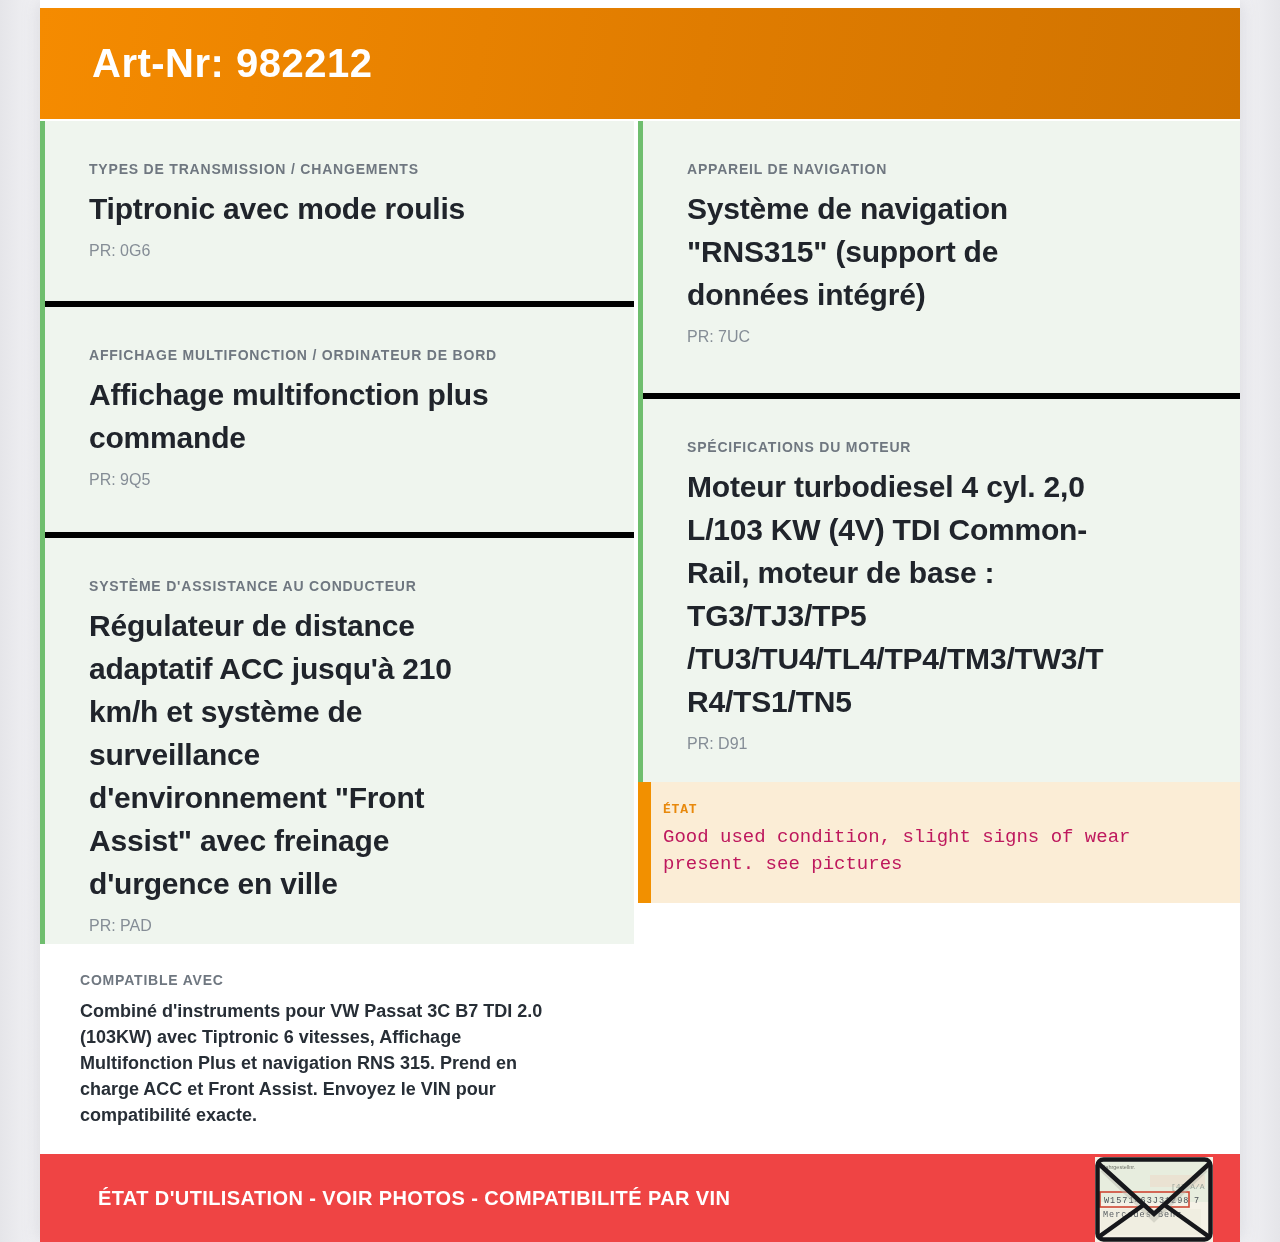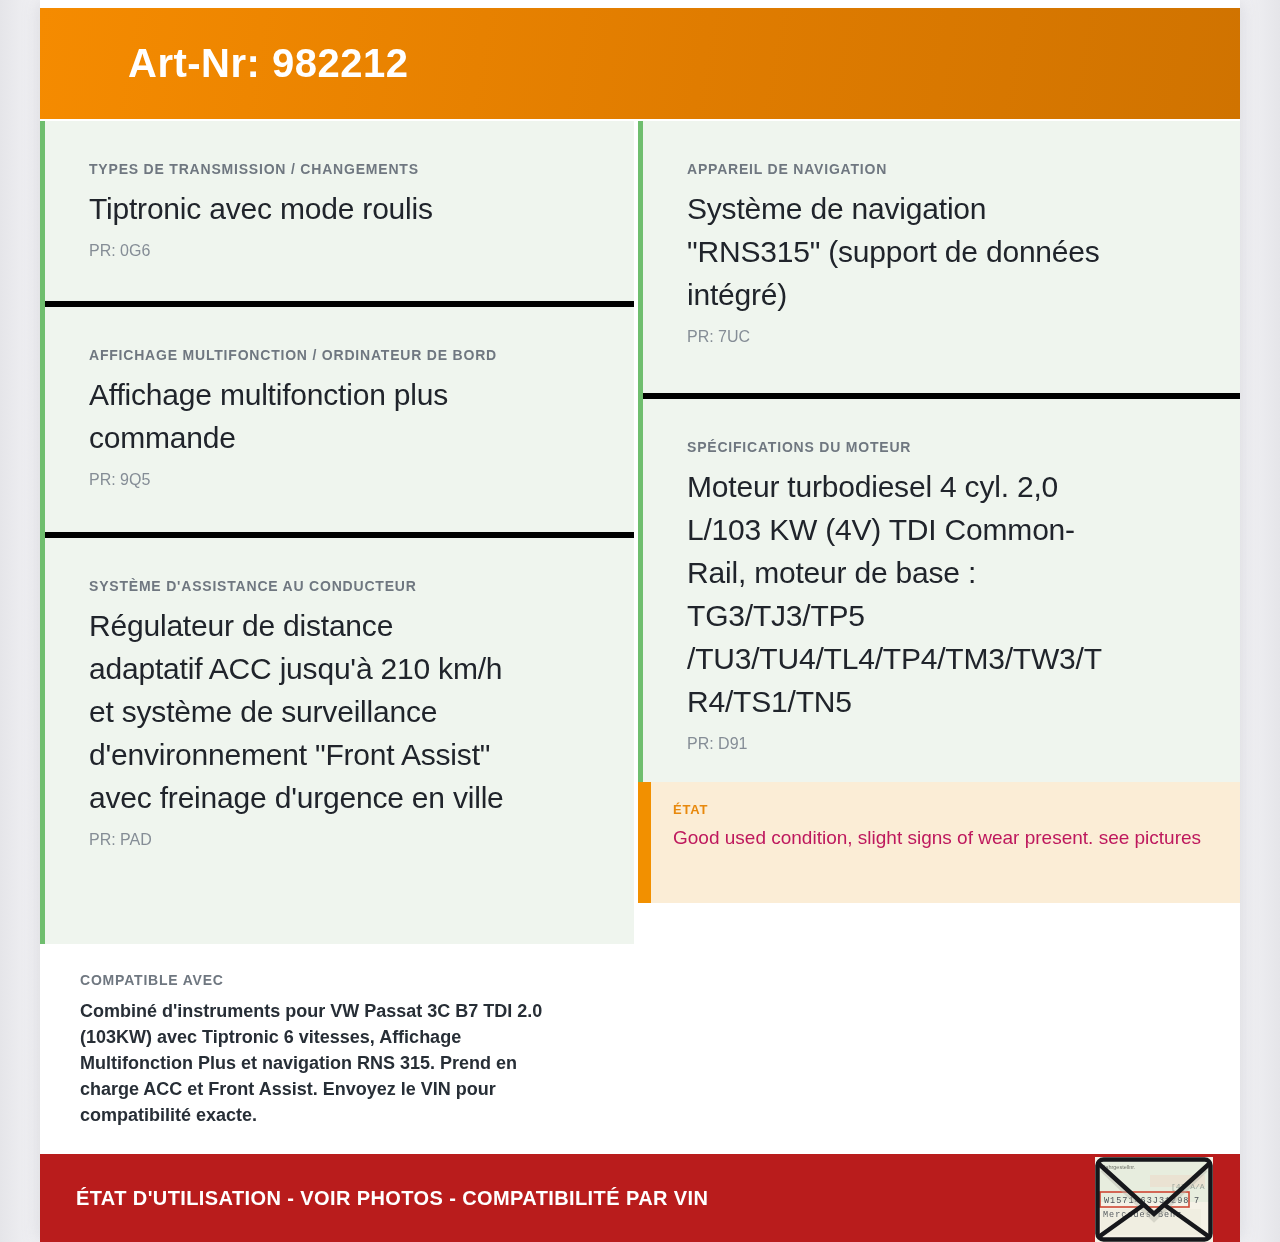--- a/index.html
+++ b/index.html
@@ -5,53 +5,53 @@
   * { box-sizing: border-box; }
   html,body { margin:0; padding:0; }
   body {
     width:1280px; height:1242px; overflow:hidden; position:relative;
     font-family:"Liberation Sans", sans-serif;
     background:linear-gradient(90deg,#e5e5e9 0px,#f3f3f6 40px,#f3f3f6 1240px,#e5e5e9 1280px);
   }
   .container { position:absolute; left:40px; top:0; width:1200px; height:1242px; background:#ffffff; box-shadow:0 0 18px rgba(80,80,95,.18); }
 
   .hdr { margin-top:8px; height:111px; background:linear-gradient(100deg,#f58b00 0%,#e07c00 55%,#d07300 100%);
-         display:flex; align-items:center; padding-left:88px; }
+         display:flex; align-items:center; padding-left:52px; }
   .hdr h1 { margin:0; font-size:40px; font-weight:bold; color:#ffffff; letter-spacing:.5px; }
 
   .cols { display:flex; gap:4px; margin-top:2px; height:1033px; }
   .col { display:flex; flex-direction:column; }
   .col-left { width:594px; }
   .col-right { width:602px; }
 
   .green-card { background:#eff5ee; border-left:5px solid #6fbe6e; }
   .gc-left { height:840px; }
   .gc-right { height:661px; }
 
   .sec { padding:40px 40px 0 44px; }
   .sec + .sec { border-top:6px solid #000000; }
   .h180{height:180px;} .h231{height:231px;} .h429{height:366px;}
   .h272{height:272px;} .h389{height:389px;}
 
   .sec-label { font-size:14px; font-weight:bold; color:#6f7780; letter-spacing:.8px; margin-bottom:10px; }
-  .sec-heading { font-size:30px; font-weight:normal; color:#20242b; line-height:43px; margin:0 0 12px 0;
+  .sec-heading { font-size:30px; font-weight:bold; color:#20242b; line-height:43px; margin:0 0 12px 0;
                  letter-spacing:-.2px; overflow-wrap:break-word; word-wrap:break-word; }
   .hw-l { max-width:415px; }
   .hw-r { max-width:432px; }
   .sec-pr { font-size:16px; color:#858d96; }
 
   .white-card { background:#ffffff; margin-top:2px; flex:1; padding:26px 40px; }
   .compat-text { font-size:18px; font-weight:600; color:#272e36; line-height:26px; max-width:480px; margin-top:4px; }
 
-  .etat-card { background:#fbedd6; border-left:13px solid #f29000; height:121px; padding:20px 30px 0 22px; }
+  .etat-card { background:#fbedd6; border-left:13px solid #f29000; height:121px; padding:20px 30px 0 12px;font-family:Liberation Mono, monospace; }
   .etat-label { font-size:13px; font-weight:bold; color:#e8890d; letter-spacing:.8px; margin-bottom:7px; }
   .etat-text { font-size:19px; color:#be185d; line-height:27px; max-width:535px; }
   .filler { flex:1; background:#ffffff; }
 
-  .ftr { position:relative; height:88px; background:#b91c1c; display:flex; align-items:center; padding-left:36px; }
+  .ftr { position:relative; height:88px; background:#ef4444; display:flex; align-items:center; padding-left:58px; }
   .ftr-text { color:#ffffff; font-size:20px; font-weight:bold; letter-spacing:.4px; }
 
   .stamp { position:absolute; right:27px; top:3px; width:118px; height:85px; }
   .stamp svg { display:block; }
 </style>
 </head>
 <body>
 
 <div class="container">
 

